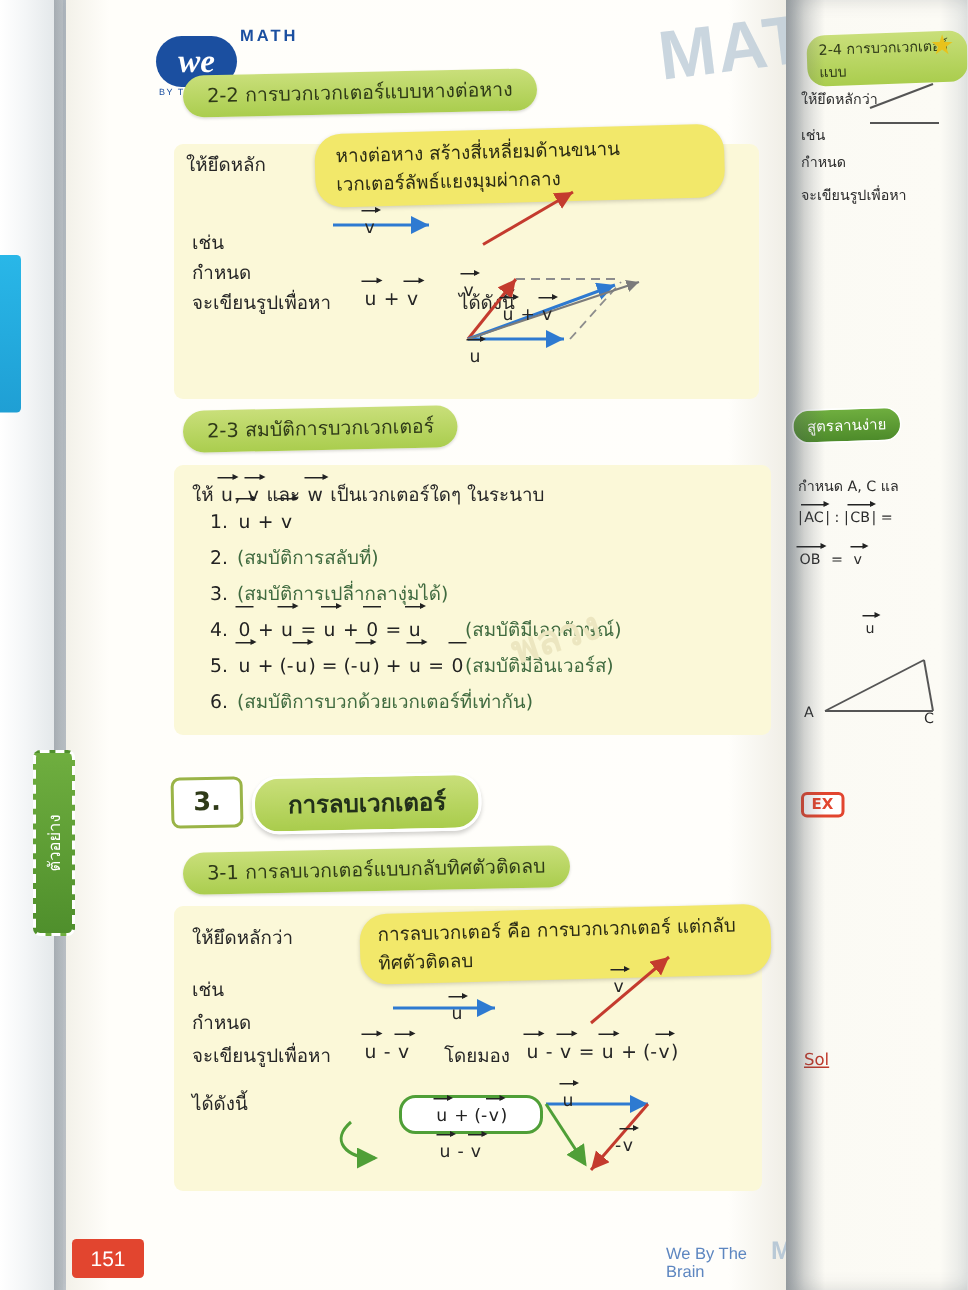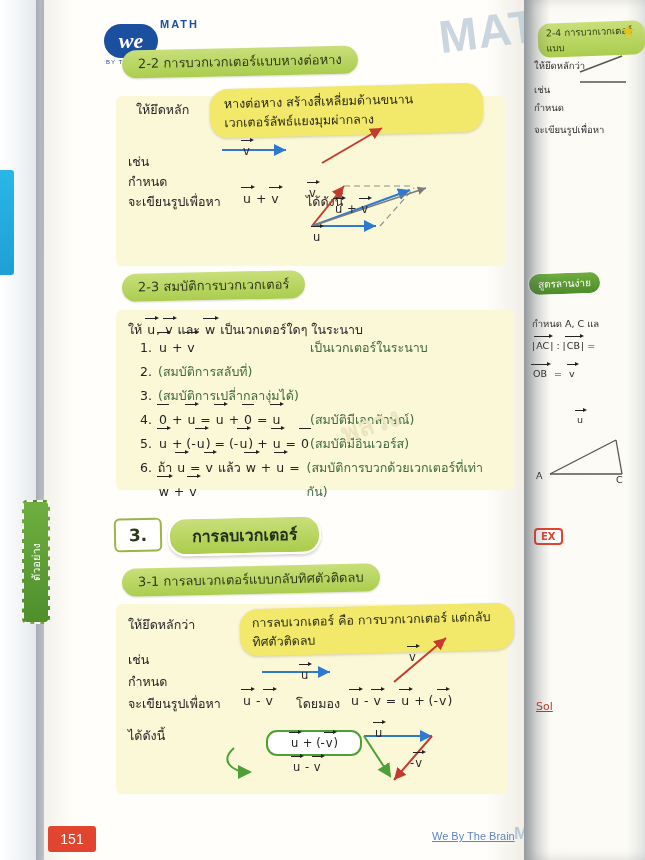--- a/index.html
+++ b/index.html
@@ -191,21 +191,21 @@
       <div class="logo">
         <div class="logo-bubble">we</div>
         <div class="logo-math">MATH</div>
         <div class="logo-sub">BY THE BRAIN</div>
       </div>
 
       <div class="body-block" style="left:72px;top:96px;width:390px;height:170px;"></div>
 
       <div class="sec-head" style="left:78px;top:48px;">2-2  การบวกเวกเตอร์แบบหางต่อหาง</div>
 
-      <div class="txt" style="left:92px;top:100px;text-align:right;">ให้ยึดหลัก</div>
+      <div class="txt" style="left:80px;top:100px;text-align:right;">ให้ยึดหลัก</div>
 
       <div class="callout" style="left:166px;top:86px;width:245px;">
         <div>หางต่อหาง สร้างสี่เหลี่ยมด้านขนาน</div>
         <div>เวกเตอร์ลัพธ์แยงมุมผ่ากลาง</div>
       </div>
 
       <div class="txt" style="left:84px;top:152px;">เช่น</div>
       <div class="txt" style="left:84px;top:172px;">กำหนด</div>
       <div class="txt" style="left:84px;top:192px;">จะเขียนรูปเพื่อหา</div>
       <div class="txt" style="left:198px;top:191px;">
@@ -263,21 +263,20 @@
         <span class="vec arrow">w</span>
         <span>เป็นเวกเตอร์ใดๆ ในระนาบ</span>
       </div>
 
       <div class="plist" style="left:96px;top:336px;width:360px;">
         <div class="row">
           <div class="n">1.</div>
           <div class="eq">
             <span class="vec arrow">u</span> + <span class="vec arrow">v</span>
           </div>
-          <div class="note">เป็นเวกเตอร์ในระนาบ</div>
         </div>
         <div class="row">
           <div class="n">2.</div>
           <div class="note">(สมบัติการสลับที่)</div>
         </div>
         <div class="row">
           <div class="n">3.</div>
           <div class="note">(สมบัติการเปลี่ากลางุ่มได้)</div>
         </div>
         <div class="row">
@@ -289,25 +288,20 @@
         </div>
         <div class="row">
           <div class="n">5.</div>
           <div class="eq">
             <span class="vec arrow">u</span> + (-<span class="vec arrow">u</span>) = (-<span class="vec arrow">u</span>) + <span class="vec arrow">u</span> = <span class="vec">0</span>
           </div>
           <div class="note">(สมบัติมีอินเวอร์ส)</div>
         </div>
         <div class="row">
           <div class="n">6.</div>
-          <div class="eq">
-            ถ้า <span class="vec arrow">u</span> = <span class="vec arrow">v</span> แล้ว
-            <span class="vec arrow">w</span> + <span class="vec arrow">u</span> =
-            <span class="vec arrow">w</span> + <span class="vec arrow">v</span>
-          </div>
           <div class="note">(สมบัติการบวกด้วยเวกเตอร์ที่เท่ากัน)</div>
         </div>
       </div>
 
       <div class="ghost" style="left:296px;top:404px;">พลวง</div>
 
       <div class="num-badge" style="left:70px;top:518px;">3.</div>
       <div class="big-head" style="left:124px;top:516px;">การลบเวกเตอร์</div>
 
       <div class="body-block" style="left:72px;top:604px;width:392px;height:190px;"></div>
@@ -370,21 +364,21 @@
         -<span class="vec arrow">v</span>
       </div>
       <div class="txt sm" style="left:364px;top:650px;">
         <span class="vec arrow">v</span>
       </div>
       <div class="txt sm" style="left:256px;top:668px;">
         <span class="vec arrow">u</span>
       </div>
 
       <div class="pagenum" style="left:4px;top:826px;">151</div>
-      <div class="footer" style="left:388px;top:830px;text-decoration:underline;">We By The Brain</div>
+      <div class="footer" style="left:400px;top:830px;">We By The Brain</div>
       <div class="footer-math" style="left:470px;top:824px;">MATH</div>
     </div>
   </div>
 
   <div class="vtab">
     <span>ตัวอย่าง</span>
   </div>
 
   <div class="page-right">
     <div class="rp-head" style="left:14px;top:22px;">2-4  การบวกเวกเตอร์แบบ</div>

